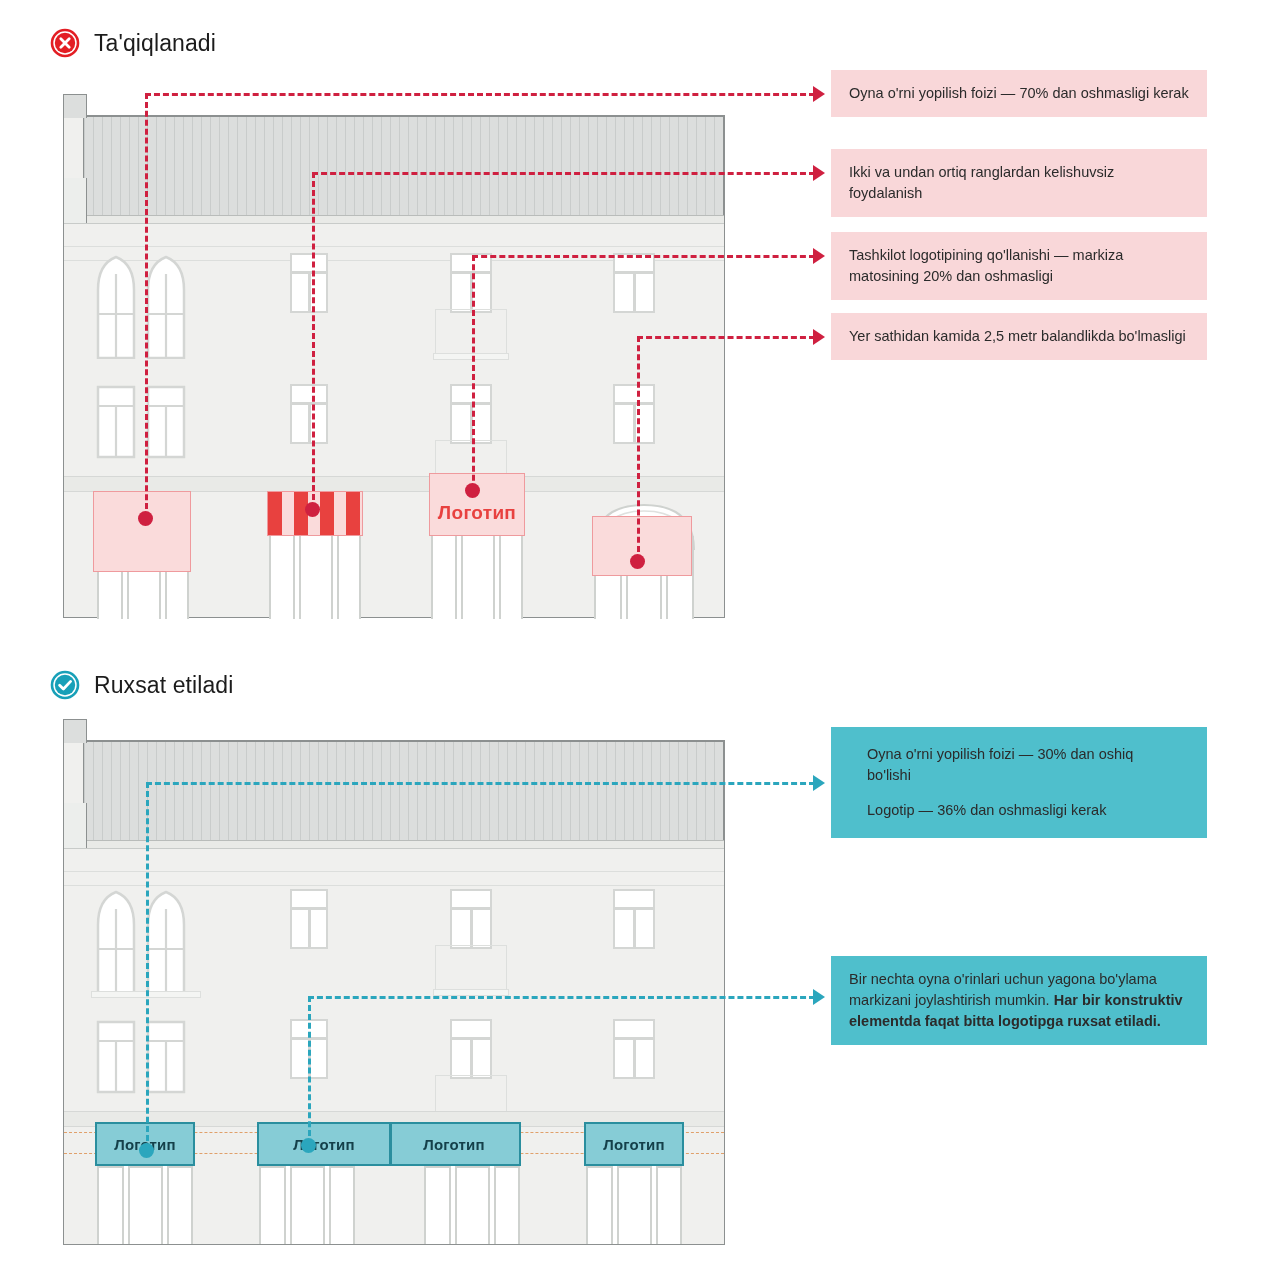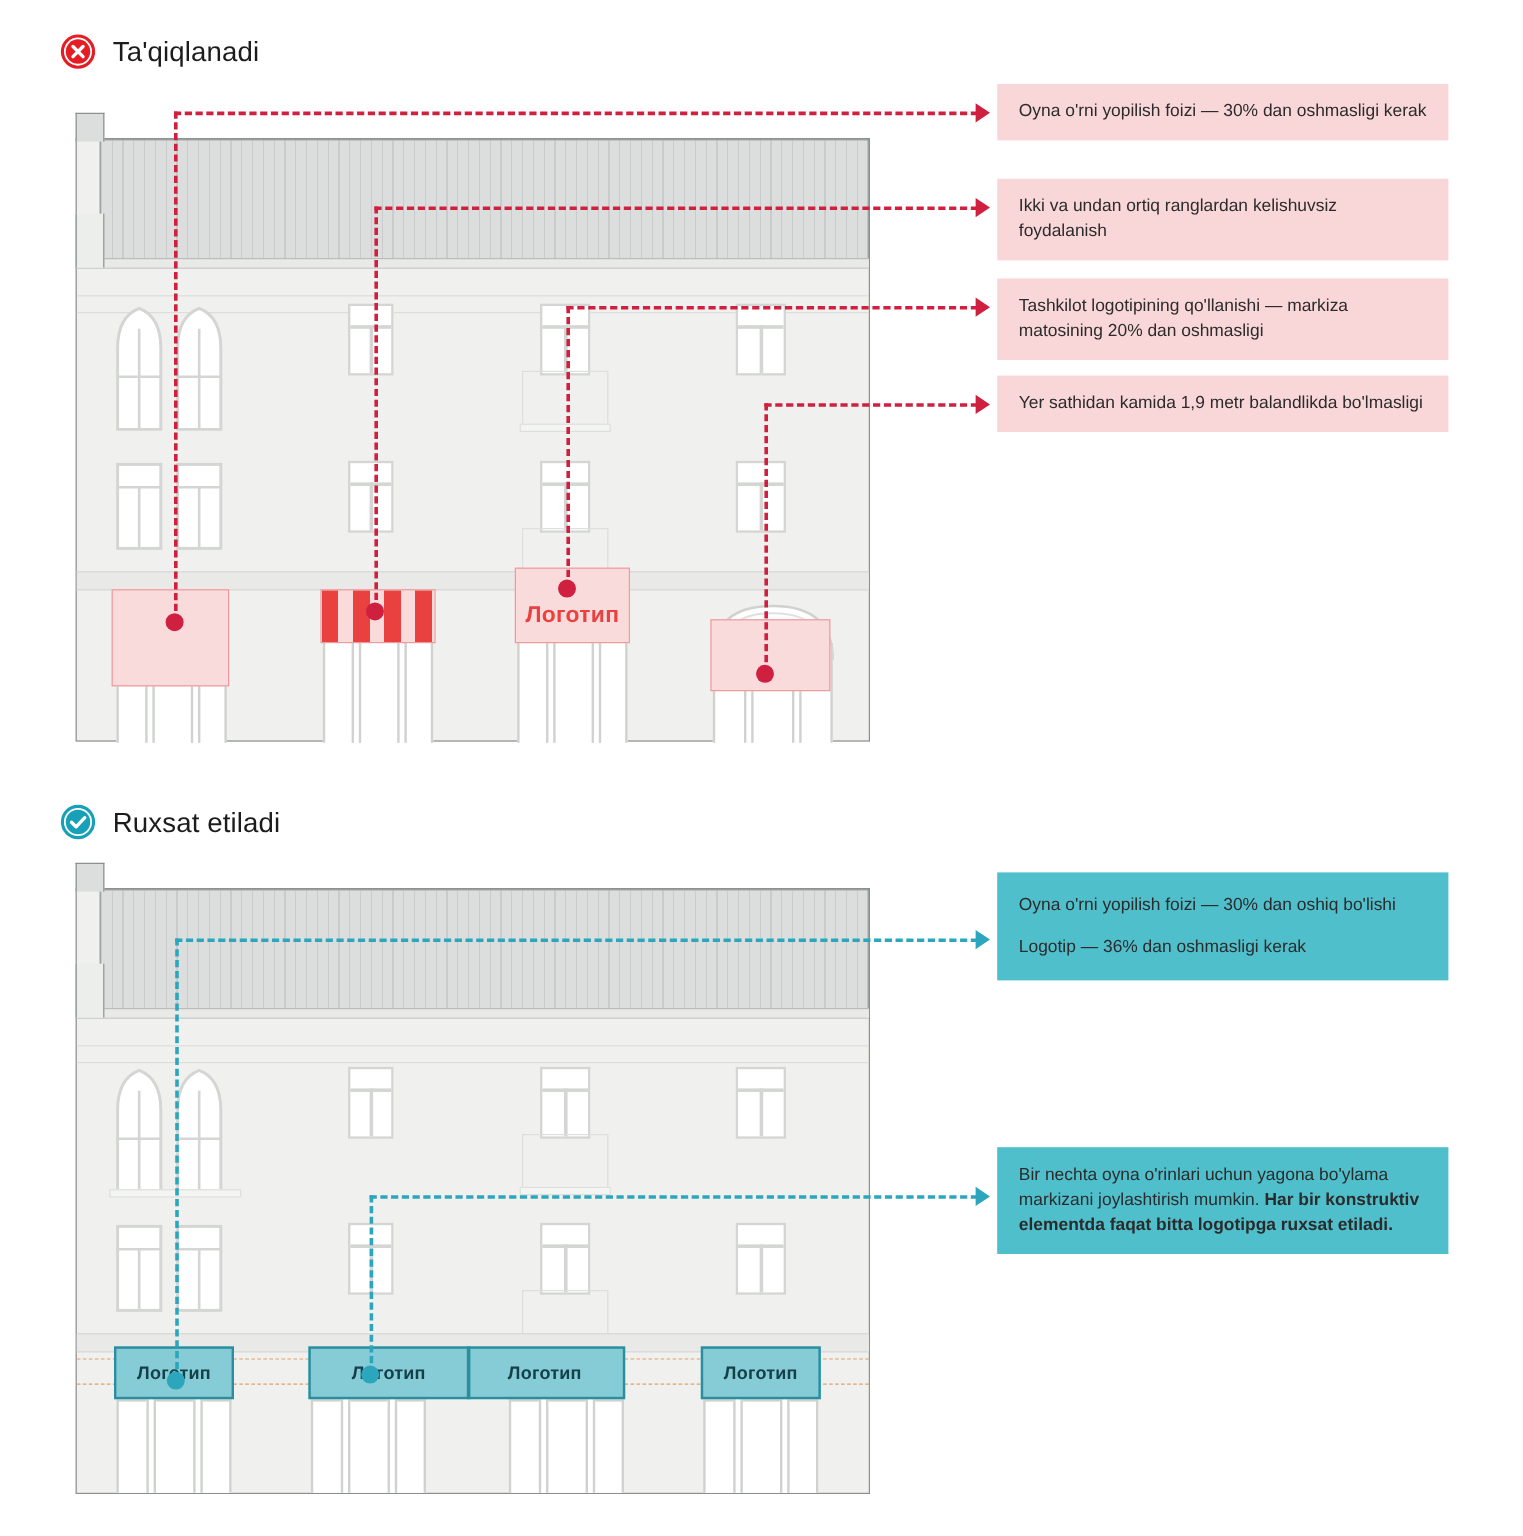--- a/index.html
+++ b/index.html
@@ -210,21 +210,21 @@
   
   .callout {
     position: absolute;
     padding: 13px 18px;
     font-size: 14.5px;
     line-height: 1.45;
     color: #2b2b2b;
   }
   .callout.pink { background: #f9d7d9; }
   .callout.teal { background: #4fbfcc; }
-  .callout.teal.list { padding: 17px 18px; }
+  .callout.teal.list { padding: 17px 36px; }
   .callout.teal .line { margin: 0 0 14px 0; }
   .callout.teal .line:last-child { margin-bottom: 0; }
   .callout b { font-weight: bold; }
 </style>
 </head>
 <body>
 
 <div id="page">
 
   <div class="sec-header" style="left:50px; top:28px;">
@@ -344,24 +344,24 @@
     <div class="conn-v" style="left:472px; top:255px; height:235px;"></div>
     <div class="conn-h" style="left:472px; top:255px; width:343px;"></div>
     <div class="arrow" style="left:813px; top:248px;"></div>
 
     <div class="dot" style="left:630px; top:554px;"></div>
     <div class="conn-v" style="left:637px; top:336px; height:225px;"></div>
     <div class="conn-h" style="left:637px; top:336px; width:178px;"></div>
     <div class="arrow" style="left:813px; top:329px;"></div>
   </div>
 
-  <div class="callout pink" style="left:831px; top:70px; width:376px;">Oyna o'rni yopilish foizi — 30% dan oshmasligi kerak</div>
+  <div class="callout pink" style="left:831px; top:70px; width:376px;">Oyna o'rni yopilish foizi — 70% dan oshmasligi kerak</div>
   <div class="callout pink" style="left:831px; top:149px; width:376px;">Ikki va undan ortiq ranglardan kelishuvsiz foydalanish</div>
   <div class="callout pink" style="left:831px; top:232px; width:376px;">Tashkilot logotipining qo'llanishi — markiza matosining 20% dan oshmasligi</div>
-  <div class="callout pink" style="left:831px; top:313px; width:376px;">Yer sathidan kamida 1,9 metr balandlikda bo'lmasligi</div>
+  <div class="callout pink" style="left:831px; top:313px; width:376px;">Yer sathidan kamida 2,5 metr balandlikda bo'lmasligi</div>
 
   <div class="sec-header" style="left:50px; top:670px;">
     <span class="badge">
       <svg width="30" height="30" viewBox="0 0 30 30">
         <circle cx="15" cy="15" r="13" fill="none" stroke="#18a0b8" stroke-width="2.6"></circle>
         <circle cx="15" cy="15" r="10.2" fill="#18a0b8"></circle>
         <path d="M9.6 15.2 L13.4 19 L20.6 11.4" stroke="#ffffff" stroke-width="2.8" fill="none" stroke-linecap="round" stroke-linejoin="round"></path>
       </svg>
     </span>
     <span class="title">Ruxsat etiladi</span>

